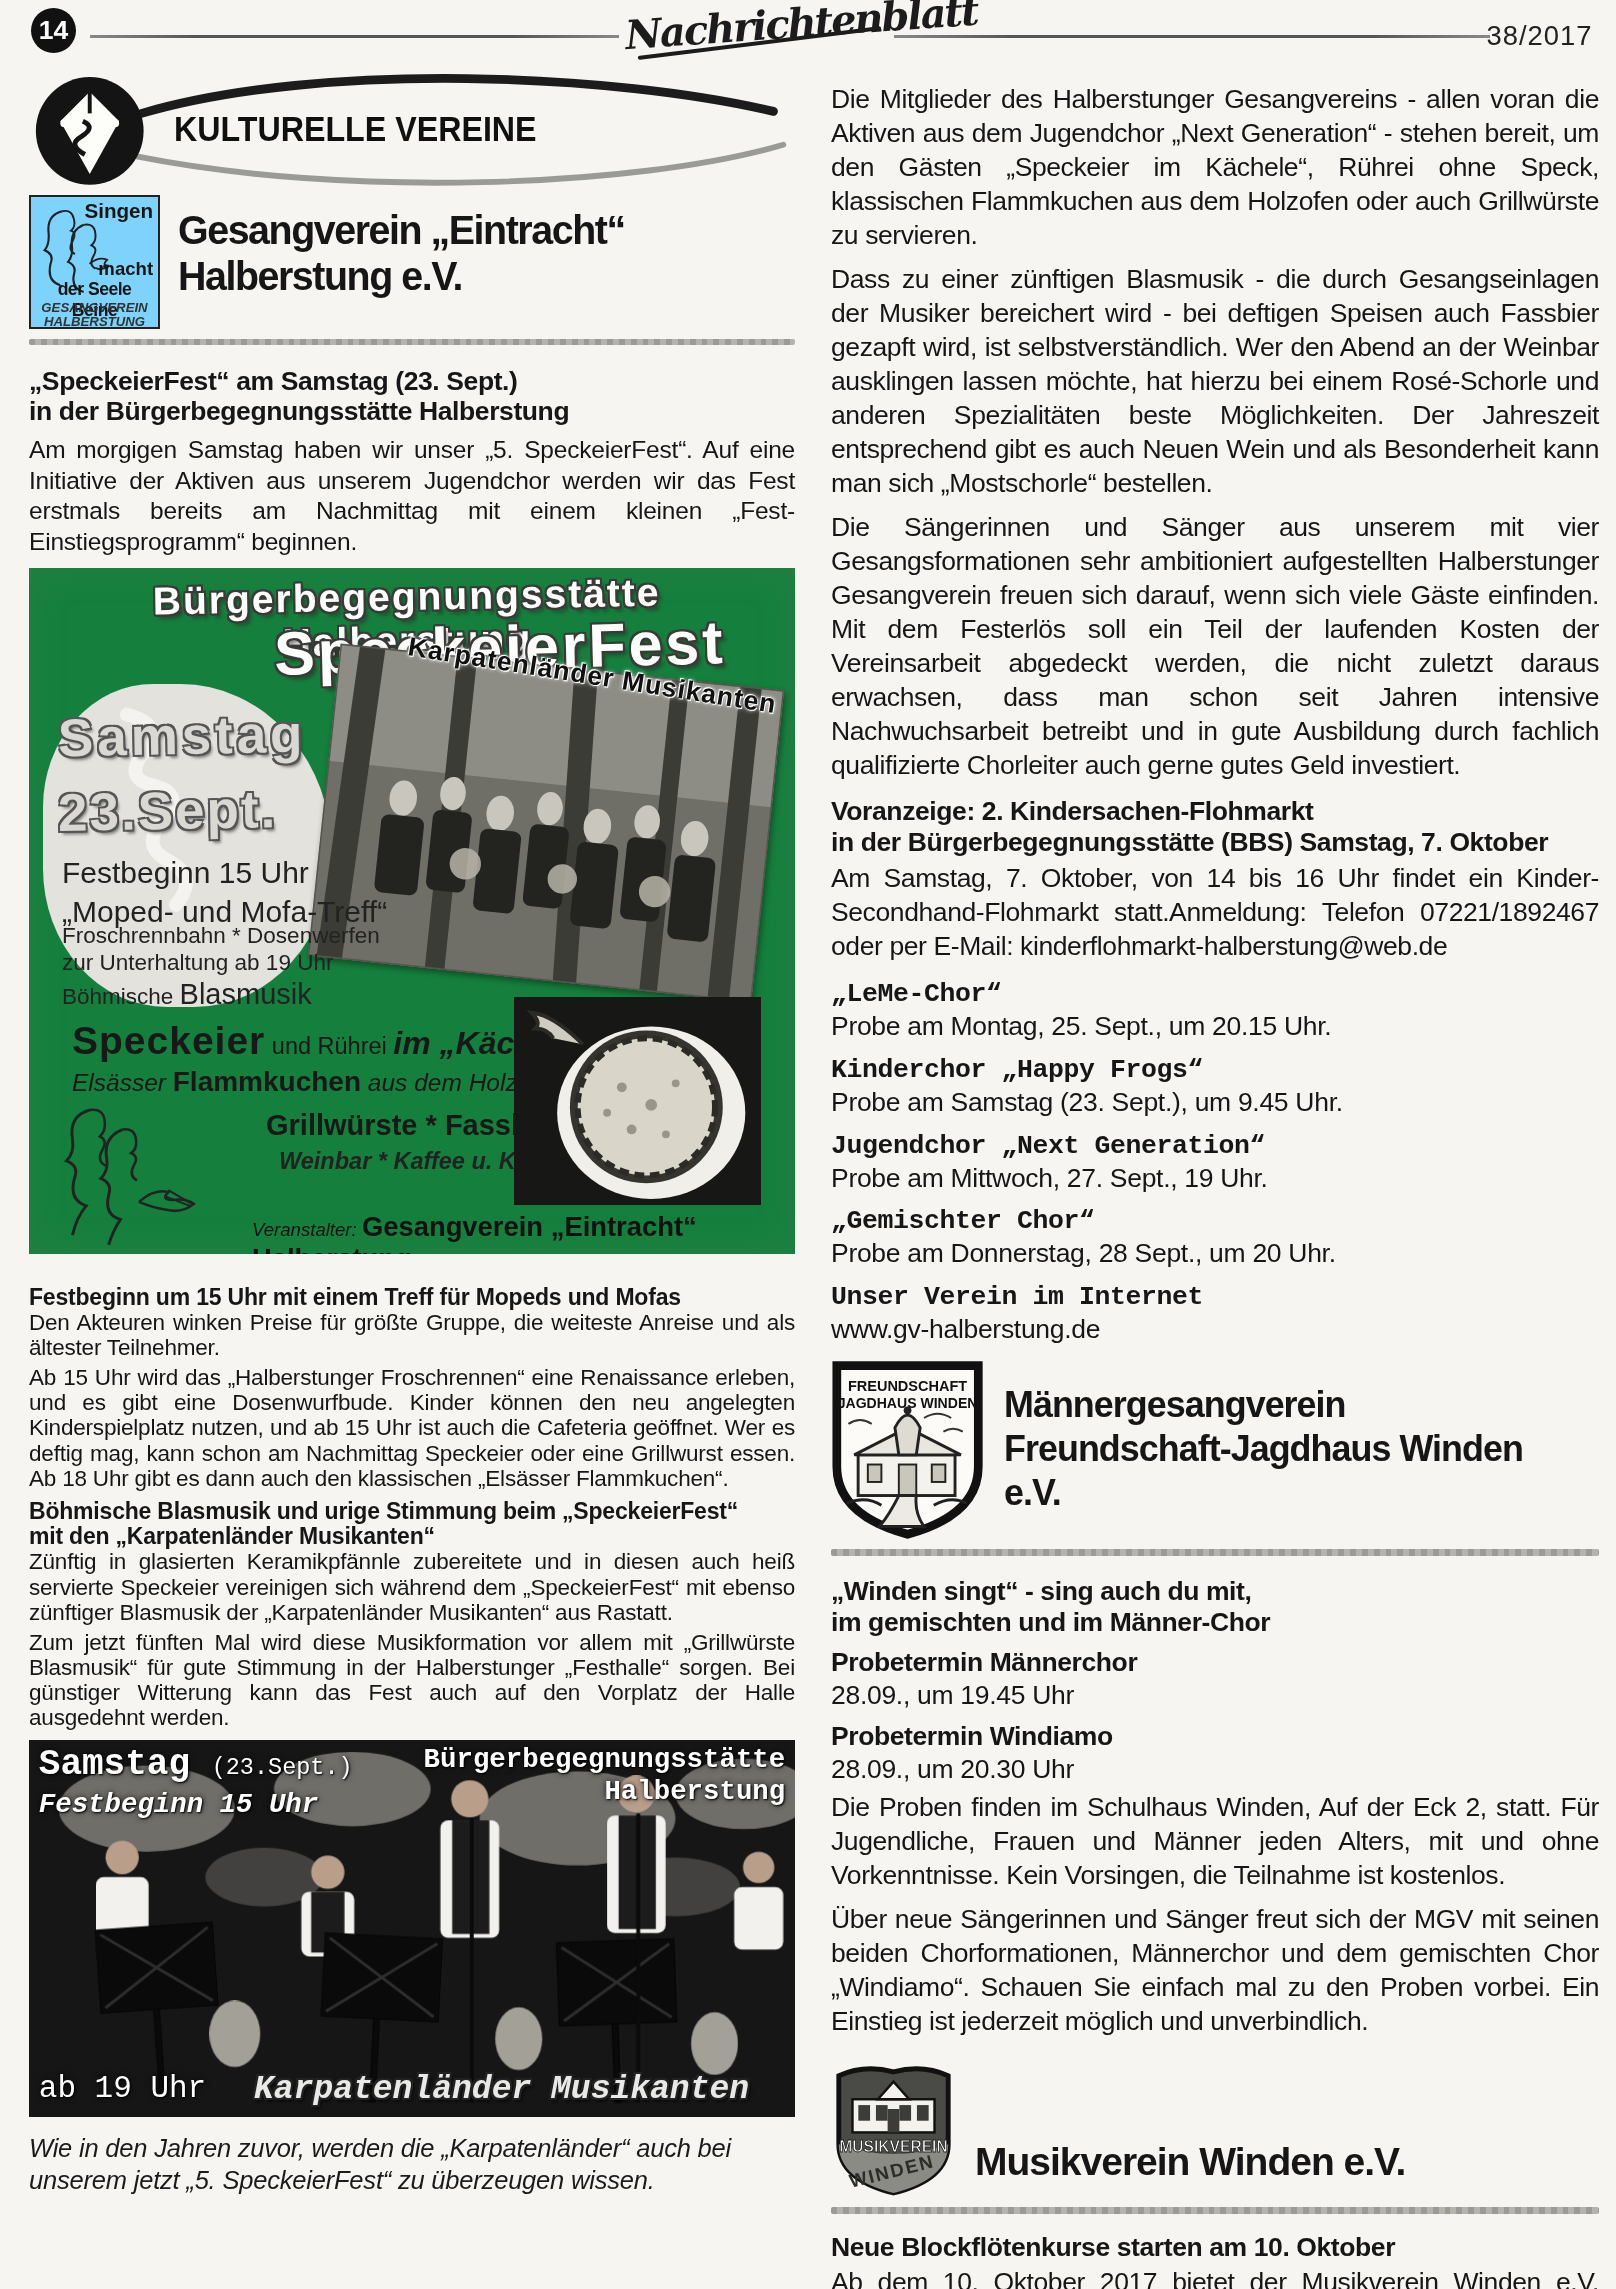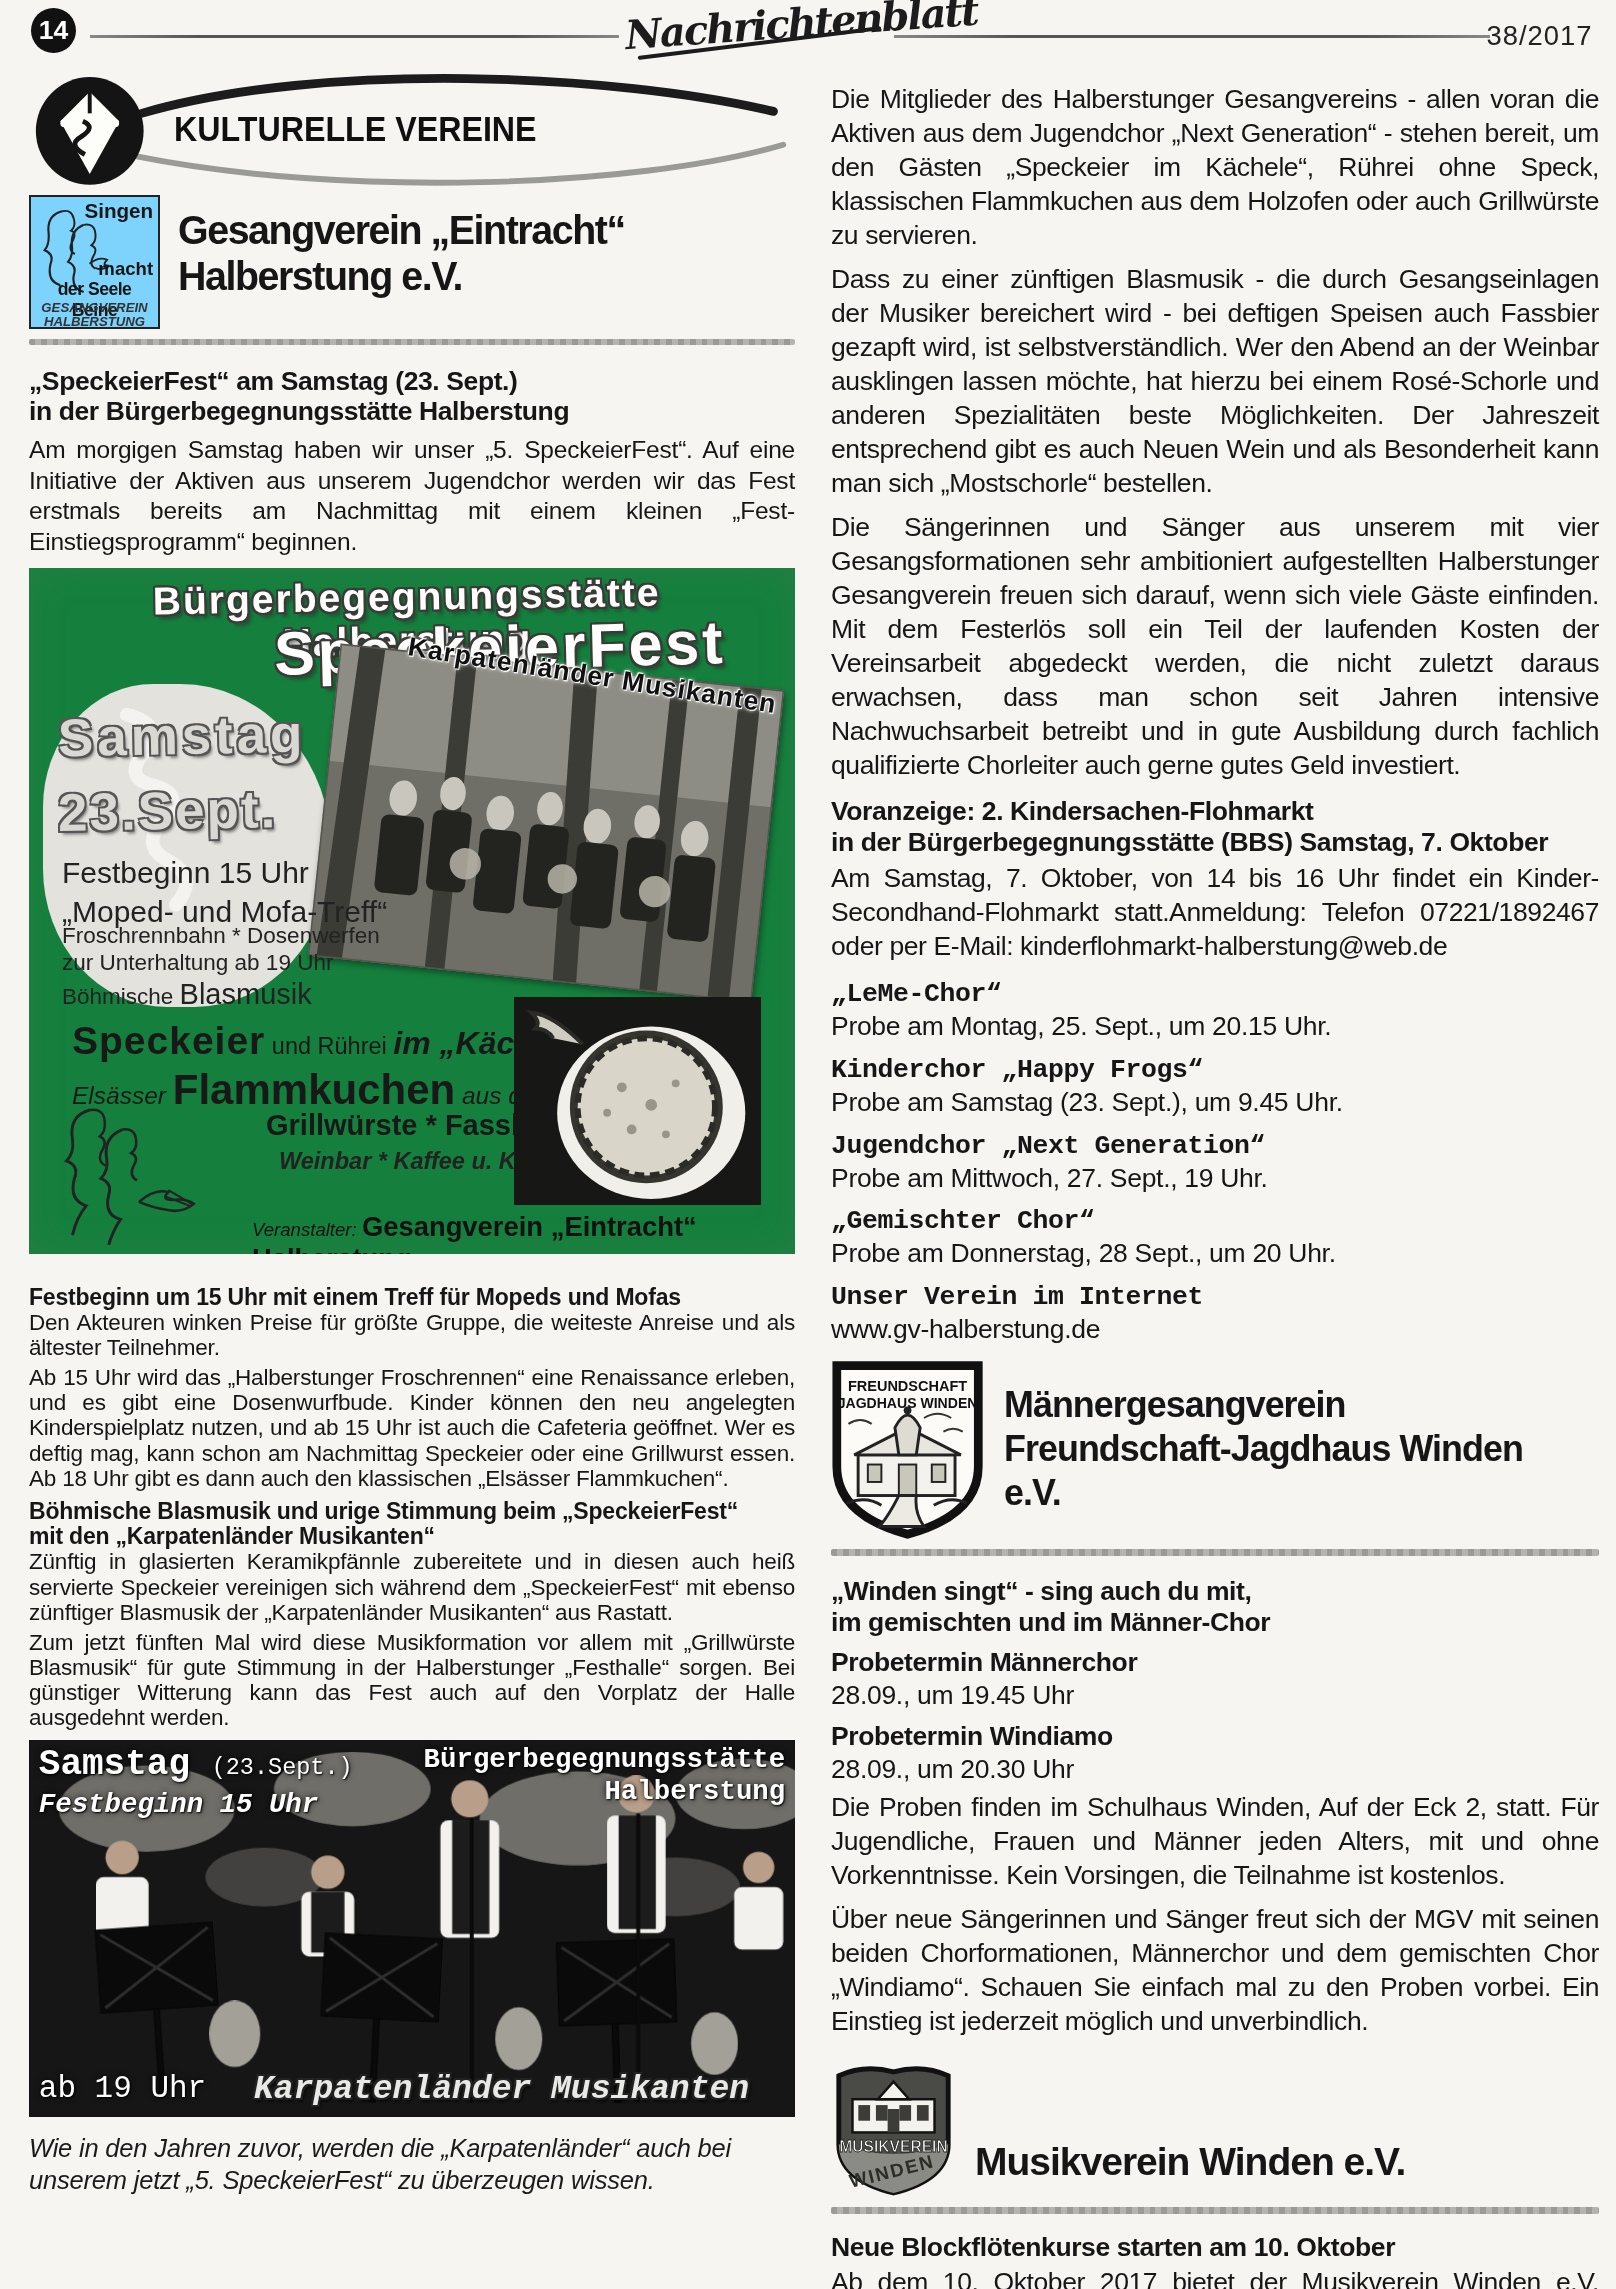--- a/index.html
+++ b/index.html
@@ -71,21 +71,21 @@
   .p-frosch{position:absolute;left:33px;top:355px;font-size:22.5px;color:#222;}
   .p-unter{position:absolute;left:33px;top:382px;font-size:22.5px;color:#222;}
   .p-boehm{position:absolute;left:33px;top:410px;font-size:22.5px;color:#222;}
   .p-boehm b{font-size:29px;font-weight:normal;}
   .p-speck{position:absolute;left:43px;top:451px;color:#181818;}
   .p-speck .w1{font-size:39px;font-weight:bold;letter-spacing:1px;}
   .p-speck .w2{font-size:23.5px;}
   .p-speck .w3{font-size:32px;font-style:italic;font-weight:bold;}
   .p-flamm{position:absolute;left:43px;top:498px;color:#181818;}
   .p-flamm .w1{font-size:24.5px;font-style:italic;}
-  .p-flamm .w2{font-size:42px;font-weight:bold;}
+  .p-flamm .w2{font-size:28px;font-weight:bold;}
   .p-flamm .w3{font-size:24.5px;font-style:italic;}
   .p-grill{position:absolute;left:237px;top:541px;font-size:29px;font-weight:bold;color:#181818;}
   .p-wein{position:absolute;left:250px;top:580px;font-size:23.5px;font-style:italic;font-weight:bold;color:#222;}
   .pan-box{position:absolute;left:485px;top:429px;width:247px;height:208px;background:#181816;}
   .faces2{position:absolute;left:19.6px;top:534px;}
   .p-veranst{position:absolute;left:223px;top:643px;color:#111;}
   .p-veranst .lbl{font-size:18.6px;font-style:italic;}
   .p-veranst .val{font-size:27.4px;font-weight:bold;letter-spacing:0px;}
   
   .stage{position:relative;height:377px;margin-top:9.8px;background:#141414;overflow:hidden;}

